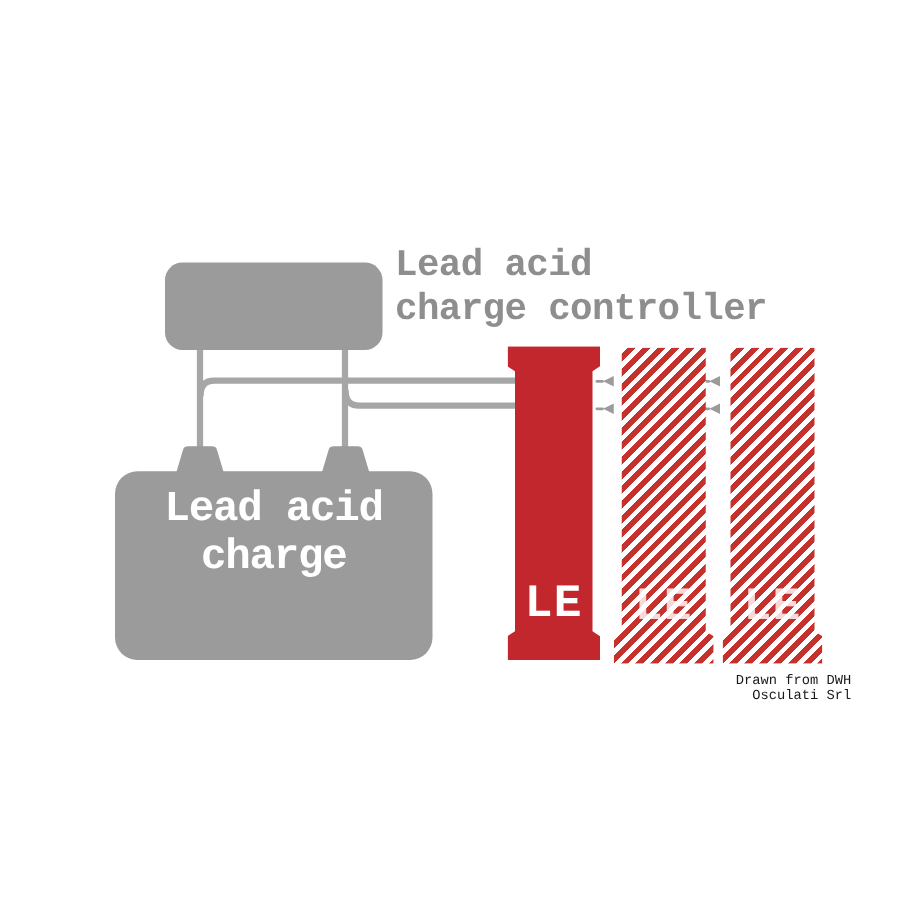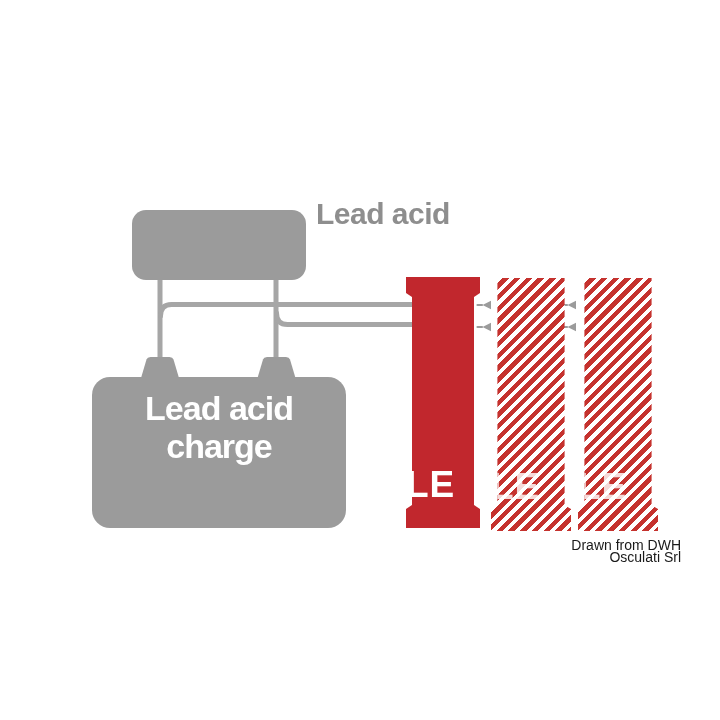--- a/index.html
+++ b/index.html
@@ -2,21 +2,21 @@
 <html><head>
 <meta charset="utf-8">
 <style>
   html, body { margin: 0; padding: 0; background: #ffffff; }
   .canvas {
     position: relative;
     width: 720px;
     height: 646px;
     background: #ffffff;
     overflow: hidden;
-    font-family: Liberation Sans, sans-serif;
+    font-family: Liberation Mono, monospace;
   }
 
   
   .controller-box {
     position: absolute;
     left: 132px; top: 210px;
     width: 174px; height: 70px;
     background: #9b9b9b;
     border-radius: 14px;
   }
@@ -77,36 +77,37 @@
                 #ffffff 4.5px, #ffffff 8.3px);
     clip-path: polygon(8% 0%, 92% 0%, 92% 89.8%, 100% 91.3%,
                        100% 100%, 0% 100%, 0% 91.3%, 8% 89.8%);
   }
   .led-col-2 { left: 491px; }
   .led-col-3 { left: 578px; }
 
   .le-label {
     position: absolute;
     left: 0; right: 0; bottom: 25px;
+    text-align: center;
     color: #ffffff;
     font-weight: bold;
     font-size: 37px;
     line-height: 1;
     letter-spacing: 1px;
   }
   .led-col-hatched .le-label { opacity: 0.82; bottom: 26px; }
 
   
   .caption {
     position: absolute;
     left: 531px; top: 539px;
     width: 150px;
     text-align: right;
     color: #1a1a1a;
-    font-size: 14px;
+    font-size: 11px;
     line-height: 12px;
   }
 </style>
 </head>
 <body>
 
 <div class="canvas">
 
   <svg class="wires-svg" viewBox="0 0 720 720" xmlns="http://www.w3.org/2000/svg">
     <g stroke="#a6a6a6" stroke-width="5" fill="none" stroke-linecap="round">
@@ -135,20 +136,21 @@
       <g>
         <path d="M562.5 327 L567 327" fill="none"></path>
         <polygon points="576,322.8 576,331.2 567.5,327" stroke="none"></polygon>
       </g>
     </g>
   </svg>
 
   <div class="controller-box"></div>
   <div class="controller-title">
     <div>Lead acid</div>
+    <div>charge controller</div>
   </div>
 
   <div class="battery-box">
     <div class="battery-label">
       <div>Lead acid</div>
       <div>charge</div>
     </div>
   </div>
 
   <div class="led-col led-col-solid">

